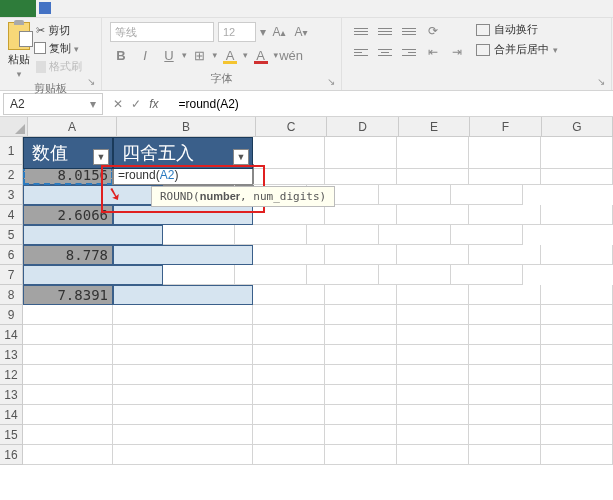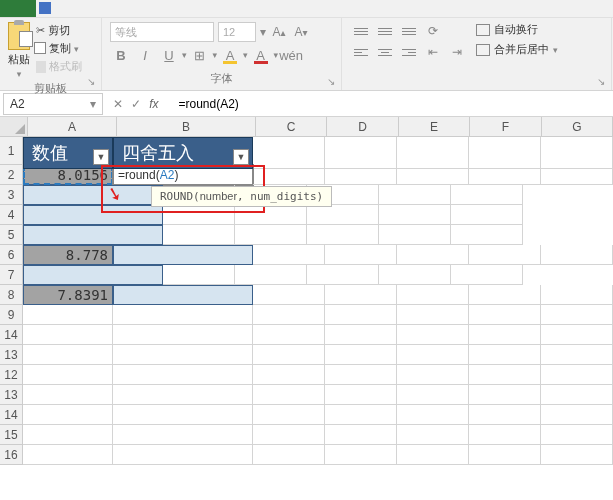--- a/index.html
+++ b/index.html
@@ -91,21 +91,21 @@
 
 .active-source { outline: 2px dashed #2a7abf; outline-offset: -2px; }
 
 .formula-cell { outline: 2px solid #888; outline-offset: -1px; background: #fff !important; font-family: Consolas, monospace; font-size: 12px; justify-content: flex-start; padding-left: 4px; }
 .formula-cell .ref { color: #2a7abf; }
 .red-box { position: absolute; border: 2px solid #e02020; pointer-events: none; }
 .red-box1 { top: 28px; left: 78px; width: 164px; height: 48px; }
 
 .tooltip { position: absolute; top: 49px; left: 128px; background: #fffff0; border: 1px solid #bbb; padding: 3px 8px; font-size: 11px; color: #555; z-index: 5; }
 .tooltip .tt-func { font-family: Consolas, monospace; }
-.tooltip b { font-weight: normal; }
+.tooltip b { font-weight: bold; }
 
 .red-arrow { position: absolute; top: 46px; left: 84px; color: #e02020; font-size: 18px; z-index: 4; transform: rotate(15deg); }
 </style>
 </head>
 <body>
 
 <div class="ribbon">
   <div class="ribbon-top">
     <div class="file-tab"></div>
     <div class="save"></div>
@@ -310,20 +310,21 @@
     <div id="datarows">
         <div class="row">
           <div class="cell cB data-cell-B"></div>
           <div class="cell cStd"></div>
           <div class="cell cStd"></div>
           <div class="cell cStd"></div>
           <div class="cell cStd"></div>
           <div class="cell cStd"></div>
         </div>
         <div class="row">
+          <div class="cell cA data-cell-A">2.6066</div>
           <div class="cell cB data-cell-B"></div>
           <div class="cell cStd"></div>
           <div class="cell cStd"></div>
           <div class="cell cStd"></div>
           <div class="cell cStd"></div>
           <div class="cell cStd"></div>
         </div>
         <div class="row">
           <div class="cell cB data-cell-B"></div>
           <div class="cell cStd"></div>

